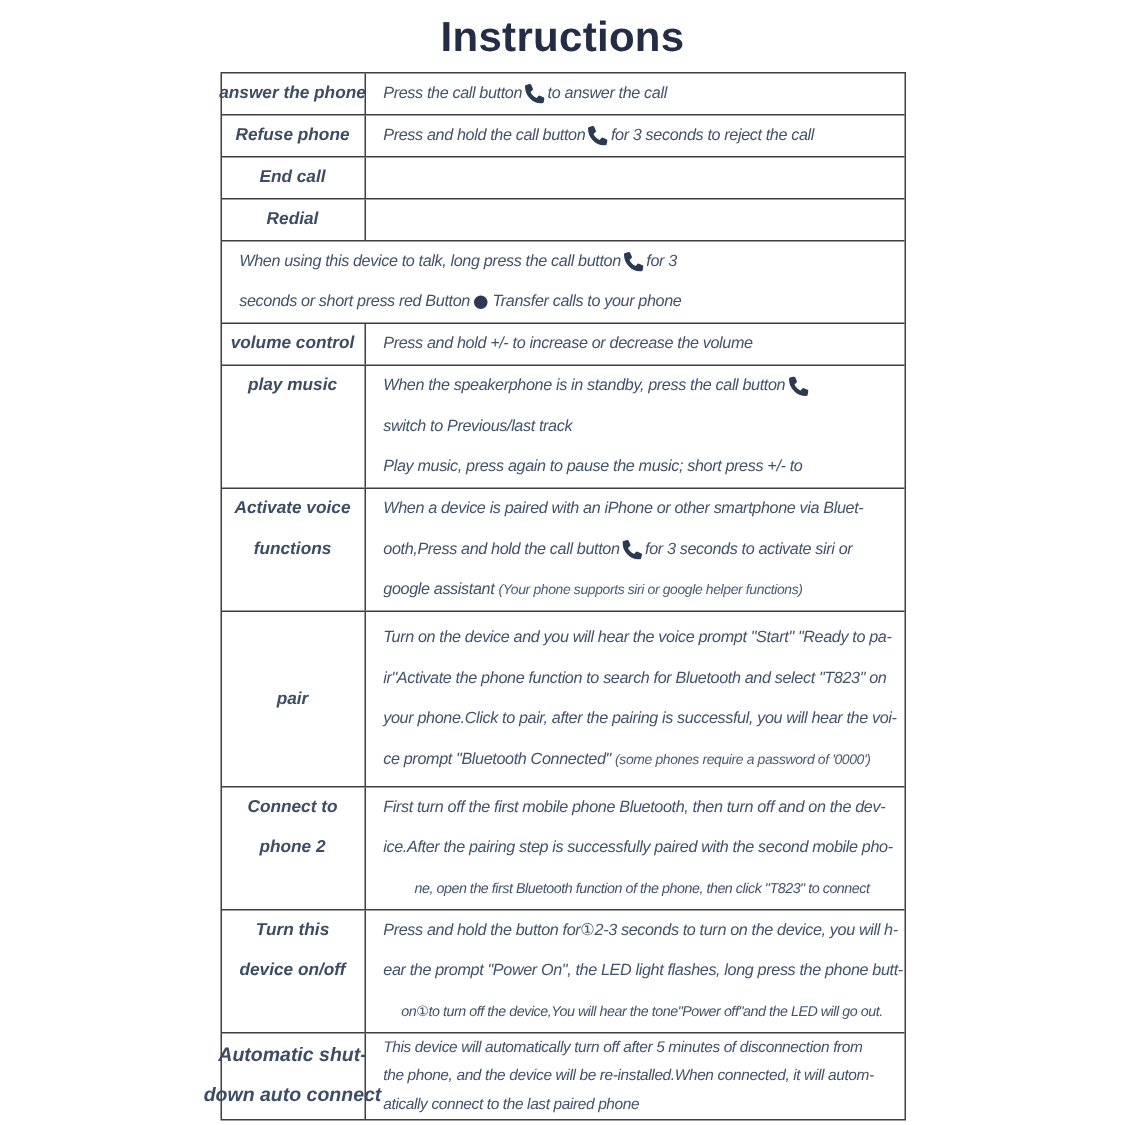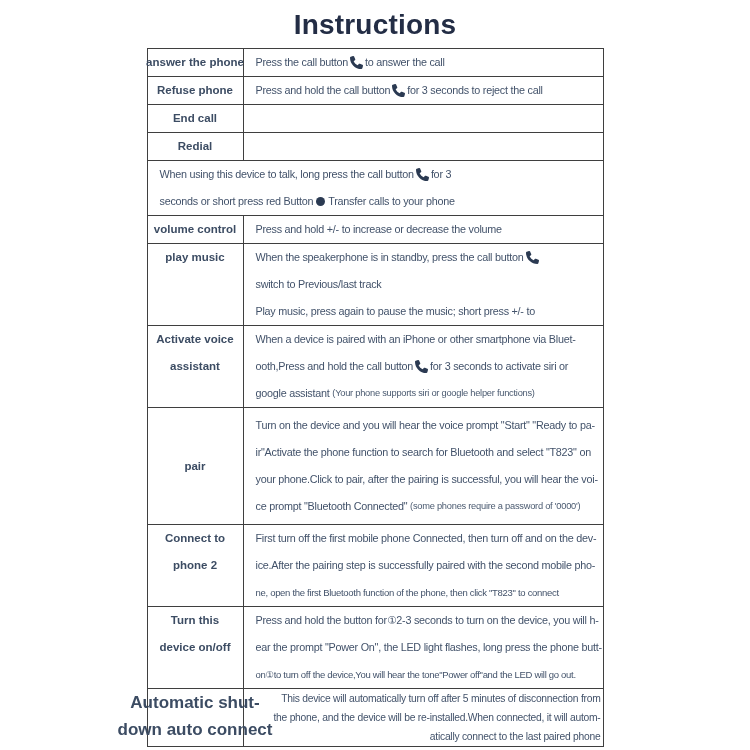--- a/index.html
+++ b/index.html
@@ -22,20 +22,21 @@
     font-weight:600;
     color:var(--title-color);
     margin:9px 0 7px 0;
     letter-spacing:0.2px;
   }
   .instr-table{
     width:455px;
     margin:0 auto;
     border:1px solid var(--border-color);
     background:var(--bg);
+    font-style:italic;
   }
   .row{
     display:flex;
     border-top:1px solid var(--border-color);
   }
   .row:first-child{border-top:none;}
   .label-cell{
     width:95px;
     flex:0 0 95px;
     border-right:1px solid var(--border-color);
@@ -59,41 +60,41 @@
     overflow:hidden;
   }
   .desc-line{
     font-size:10.8px;
     line-height:27px;
     letter-spacing:-0.25px;
     white-space:nowrap;
     display:flex;
     align-items:center;
   }
-  .desc-line.fit{font-size:9.5px;letter-spacing:-0.3px;}
+  .desc-line.fit{font-size:9.5px;letter-spacing:-0.3px;justify-content:center;}
   .seg{white-space:pre;}
   .seg.small{font-size:9.3px;color:#4a5a70;}
   .phone-icon{
     display:inline-block;
     width:13px;height:13px;
     margin:0 2px;
     color:var(--icon-color);
     flex:0 0 auto;
   }
   .phone-icon svg{width:100%;height:100%;display:block;}
   .dot-icon{
     display:inline-block;
     width:9px;height:9px;
     border-radius:50%;
     background:var(--icon-color);
     margin:0 3px;
     flex:0 0 auto;
   }
-  .row.compact .desc-line{font-size:10.3px;line-height:19px;justify-content:flex-end;}
-  .row.compact .label-line{line-height:27px;font-size:17px;}
+  .row.compact .desc-line{font-size:10.3px;line-height:19px;}
+  .row.compact .label-line{line-height:27px;font-size:13px;}
   .row.center-pad .desc-cell{padding-top:4px;padding-bottom:4px;}
 </style>
 </head>
 <body>
 
 <h1 class="page-title">Instructions</h1>
 
 <div class="instr-table">
     <div class="row">
       <div class="label-cell">
@@ -182,21 +183,21 @@
           <span class="seg">switch to Previous/last track</span>
         </div>
         <div class="desc-line">
           <span class="seg">Play music, press again to pause the music; short press +/- to</span>
         </div>
       </div>
     </div>
     <div class="row">
       <div class="label-cell">
         <div class="label-line">Activate voice</div>
-        <div class="label-line">assistant</div>
+        <div class="label-line">functions</div>
       </div>
       <div class="desc-cell">
         <div class="desc-line">
           <span class="seg">When a device is paired with an iPhone or other smartphone via Bluet-</span>
         </div>
         <div class="desc-line">
           <span class="seg">ooth,Press and hold the call button</span>
           <span class="phone-icon">
             <svg viewBox="0 0 512 512" aria-hidden="true">
               <path fill="currentColor" d="M164.9 24.6c-7.7-18.6-28-28.5-47.4-23.2l-88 24C12.1 30.2 0 46 0 64C0 311.4 200.6 512 448 512c18 0 33.8-12.1 38.6-29.5l24-88c5.3-19.4-4.6-39.7-23.2-47.4l-96-40c-16.3-6.8-35.2-2.1-46.3 11.6L304.7 368C234.3 334.7 177.3 277.7 144 207.3L193.3 167c13.7-11.2 18.4-30 11.6-46.3l-40-96z"></path>
@@ -230,21 +231,21 @@
         </div>
       </div>
     </div>
     <div class="row">
       <div class="label-cell">
         <div class="label-line">Connect to</div>
         <div class="label-line">phone 2</div>
       </div>
       <div class="desc-cell">
         <div class="desc-line">
-          <span class="seg">First turn off the first mobile phone Connected, then turn off and on the dev-</span>
+          <span class="seg">First turn off the first mobile phone Bluetooth, then turn off and on the dev-</span>
         </div>
         <div class="desc-line">
           <span class="seg">ice.After the pairing step is successfully paired with the second mobile pho-</span>
         </div>
         <div class="desc-line fit">
           <span class="seg">ne, open the first Bluetooth function of the phone, then click "T823" to connect</span>
         </div>
       </div>
     </div>
     <div class="row">

